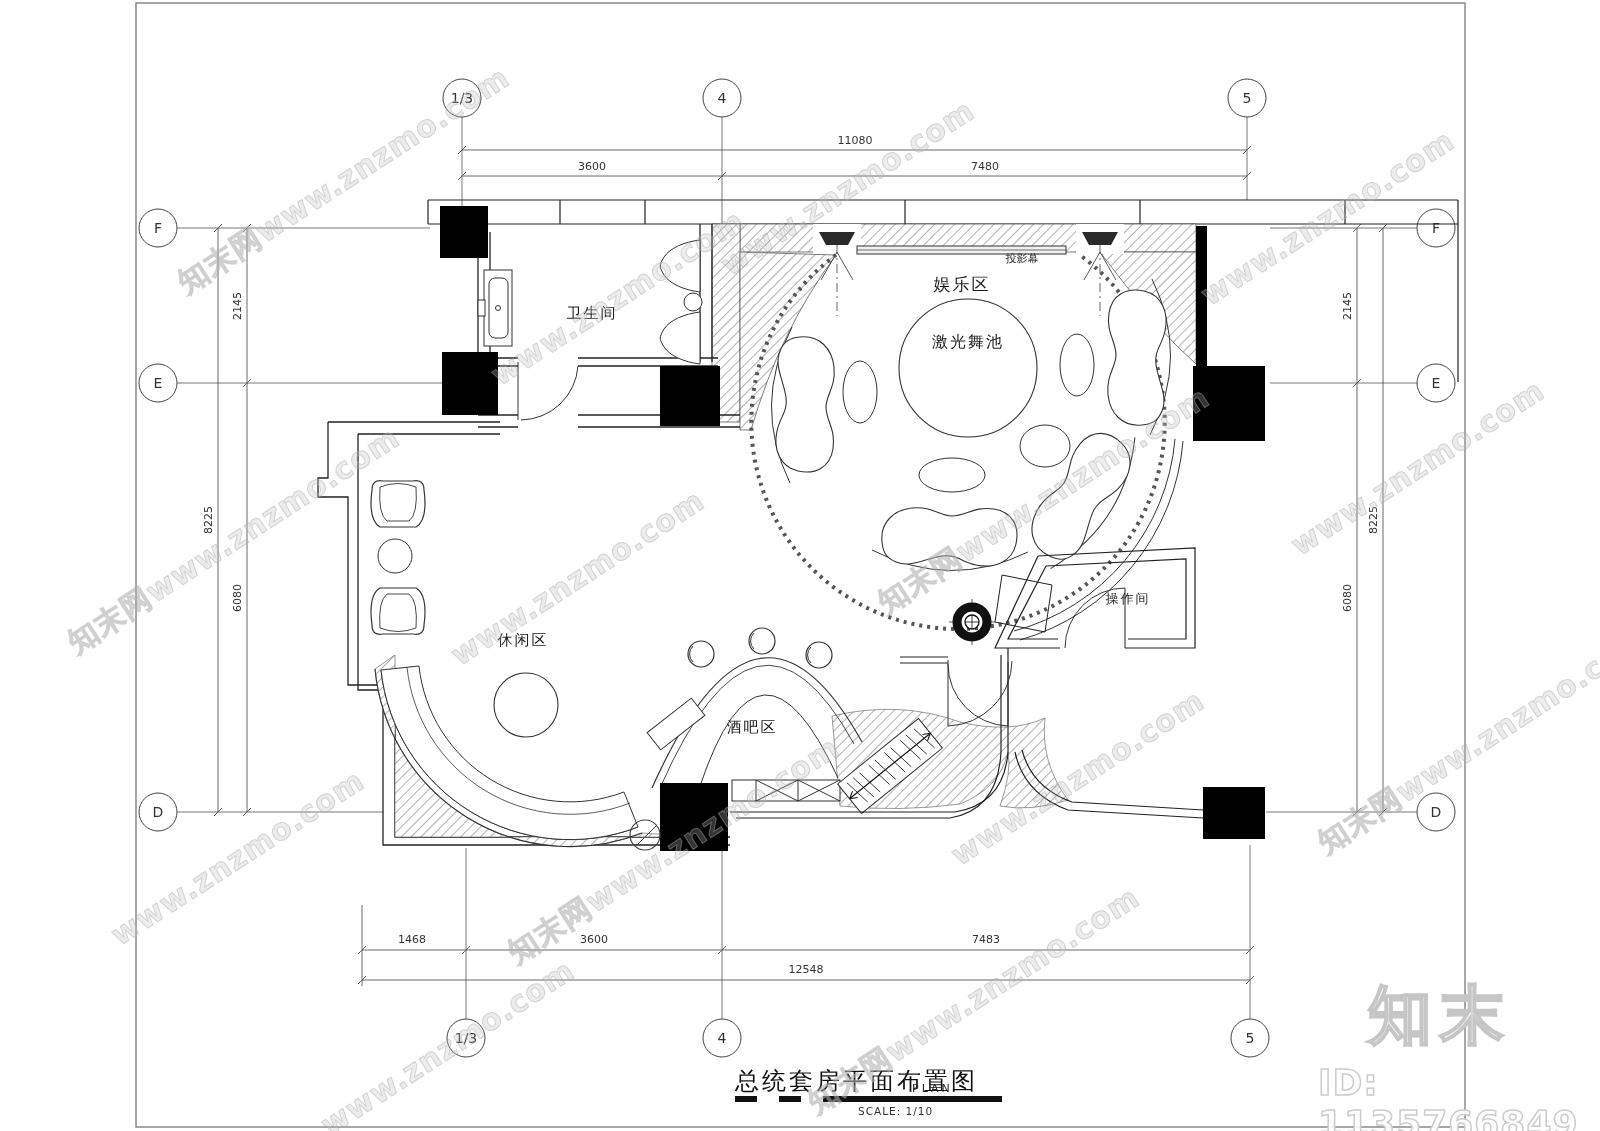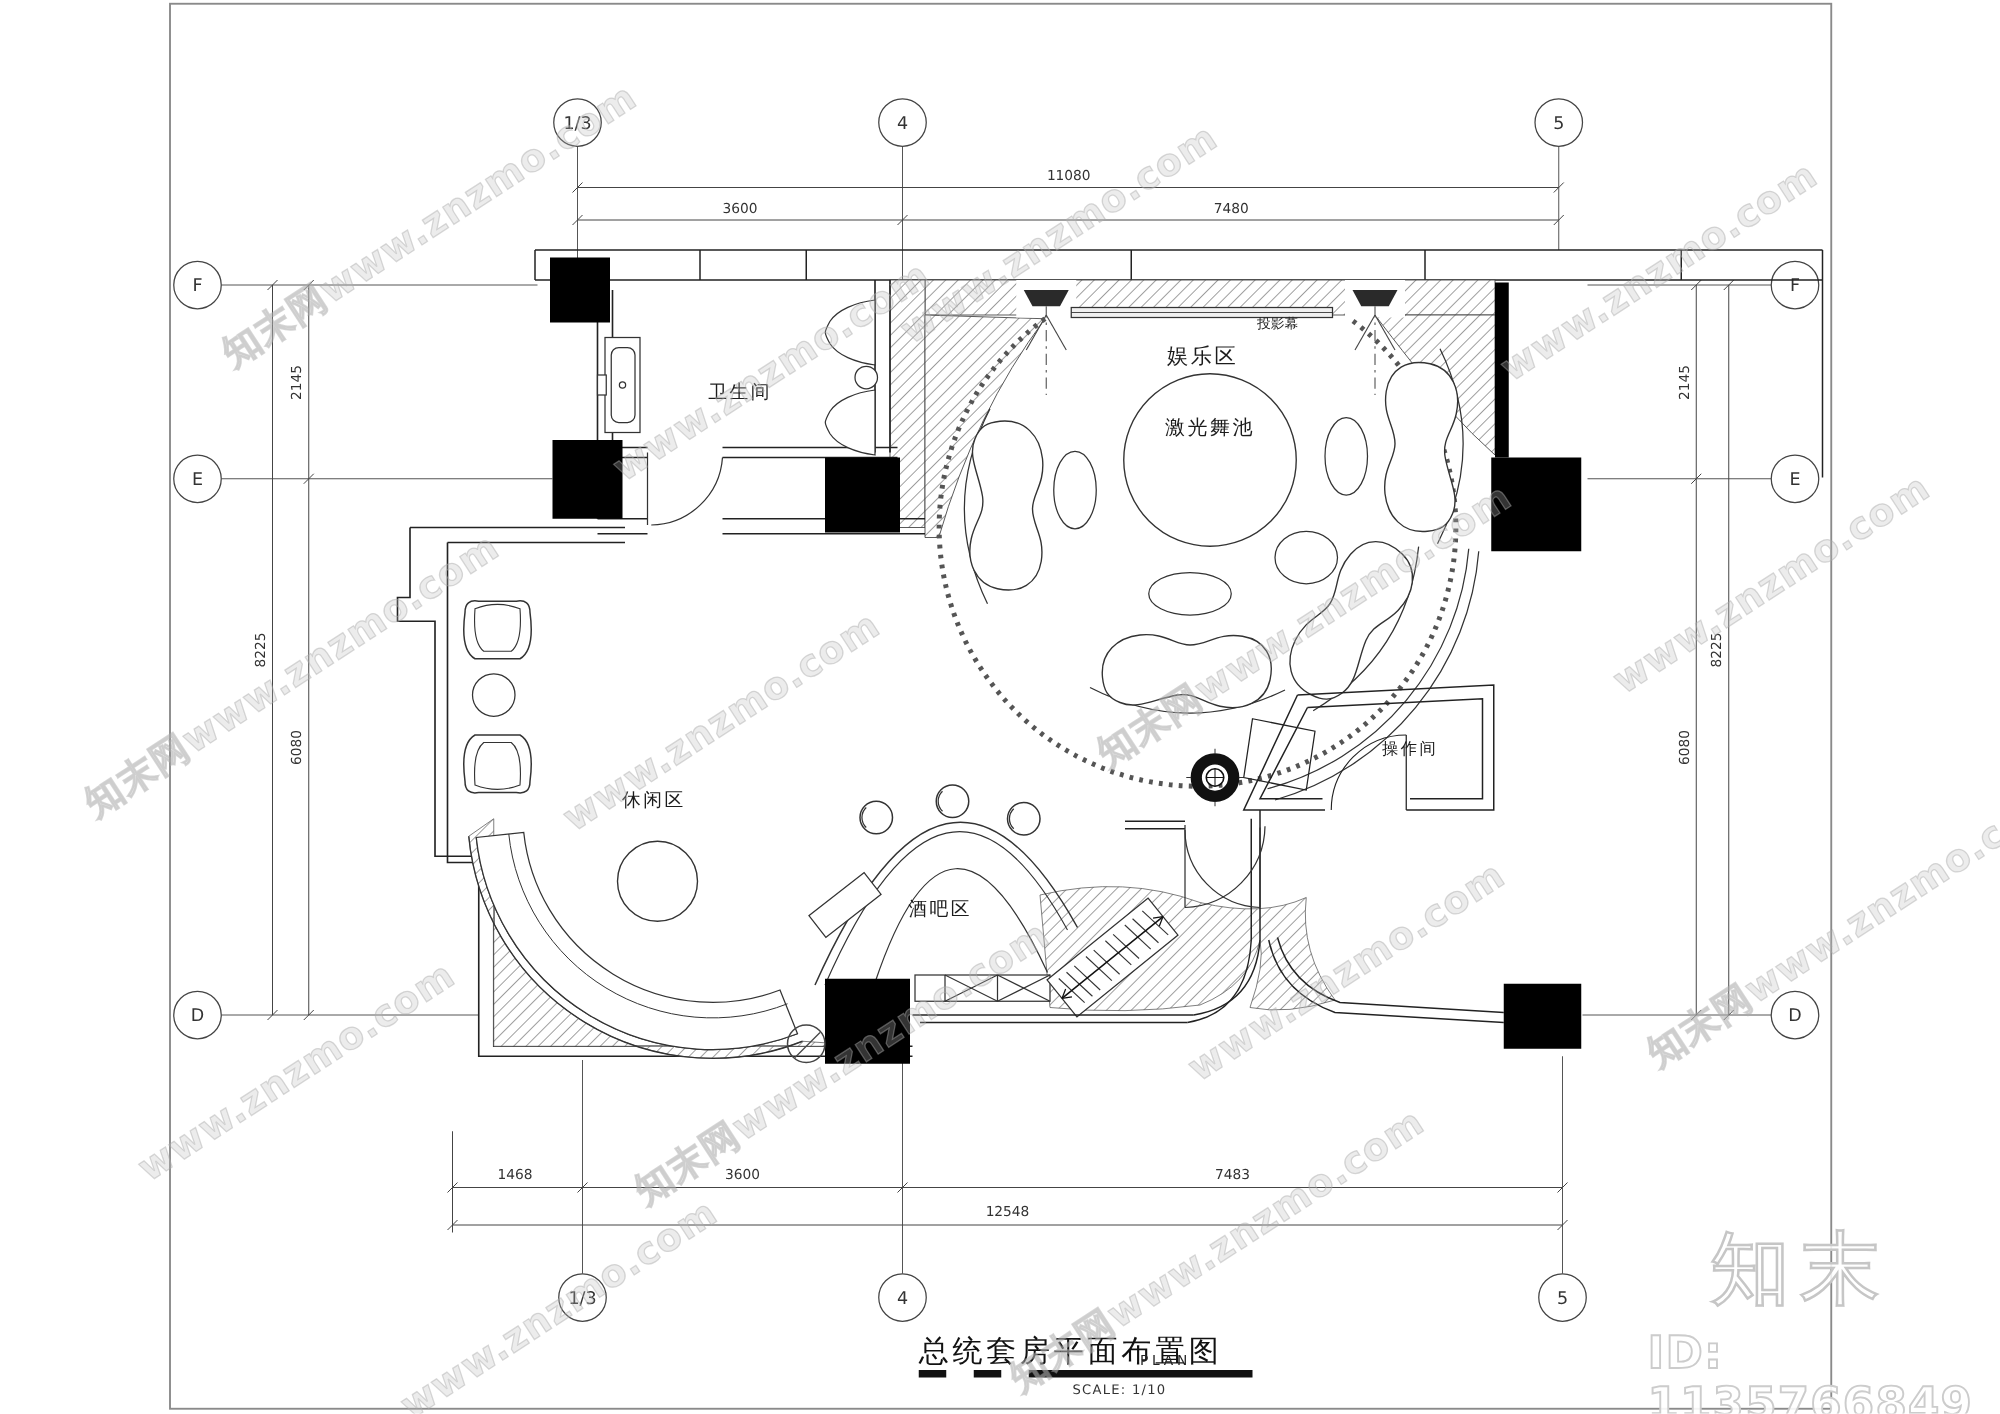--- a/index.html
+++ b/index.html
@@ -3,21 +3,21 @@
 <meta charset="utf-8">
 <style>
   html,body{margin:0;padding:0;background:#ffffff;}
   .page{position:relative;width:1600px;height:1131px;background:#ffffff;overflow:hidden;
         font-family:"DejaVu Sans", "Liberation Sans", sans-serif;}
   svg{position:absolute;left:0;top:0;}
   .wm{position:absolute;white-space:nowrap;font-size:30px;font-weight:bold;
       color:rgba(185,185,185,0.28);-webkit-text-stroke:1px rgba(170,170,170,0.45);
       transform:rotate(-33deg);letter-spacing:1px;pointer-events:none;
       font-family:"DejaVu Sans", sans-serif;}
-  .wm-logo{position:absolute;left:1368px;top:972px;font-size:64px;font-weight:normal;
+  .wm-logo{position:absolute;left:1368px;top:972px;font-size:64px;font-weight:bold;
       color:rgba(255,255,255,0.85);-webkit-text-stroke:2px #c6c6c6;letter-spacing:8px;
       font-family:"DejaVu Sans", sans-serif;text-align:center;}
   .wm-id{position:absolute;left:1318px;top:1062px;font-size:36px;font-weight:bold;
       color:rgba(255,255,255,0.9);-webkit-text-stroke:1.5px #cccccc;letter-spacing:1px;
       font-family:"DejaVu Sans", sans-serif;}
   text{font-family:"DejaVu Sans", "Liberation Sans", sans-serif;}
   .dim{font-size:11px;fill:#333;}
   .roomlabel{font-size:15px;fill:#1c1c1c;letter-spacing:2px;}
   .gridlabel{font-size:14px;fill:#333;}
   .titletext{font-size:24px;fill:#111;letter-spacing:3px;font-family:"DejaVu Serif","Liberation Serif",serif;}

